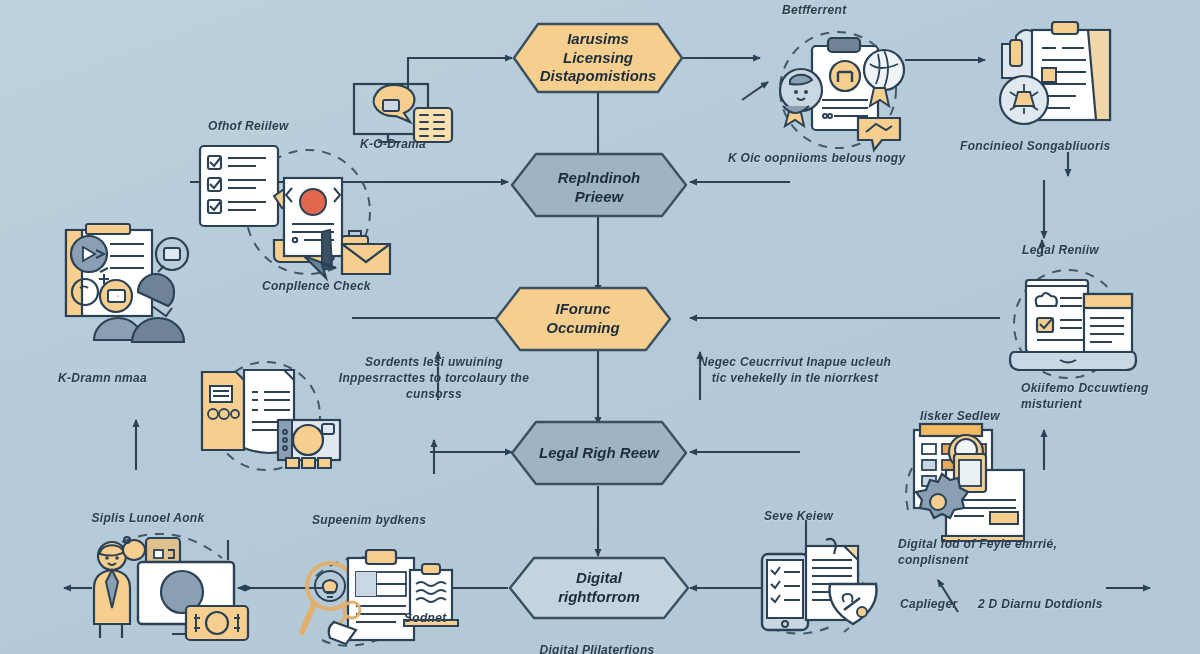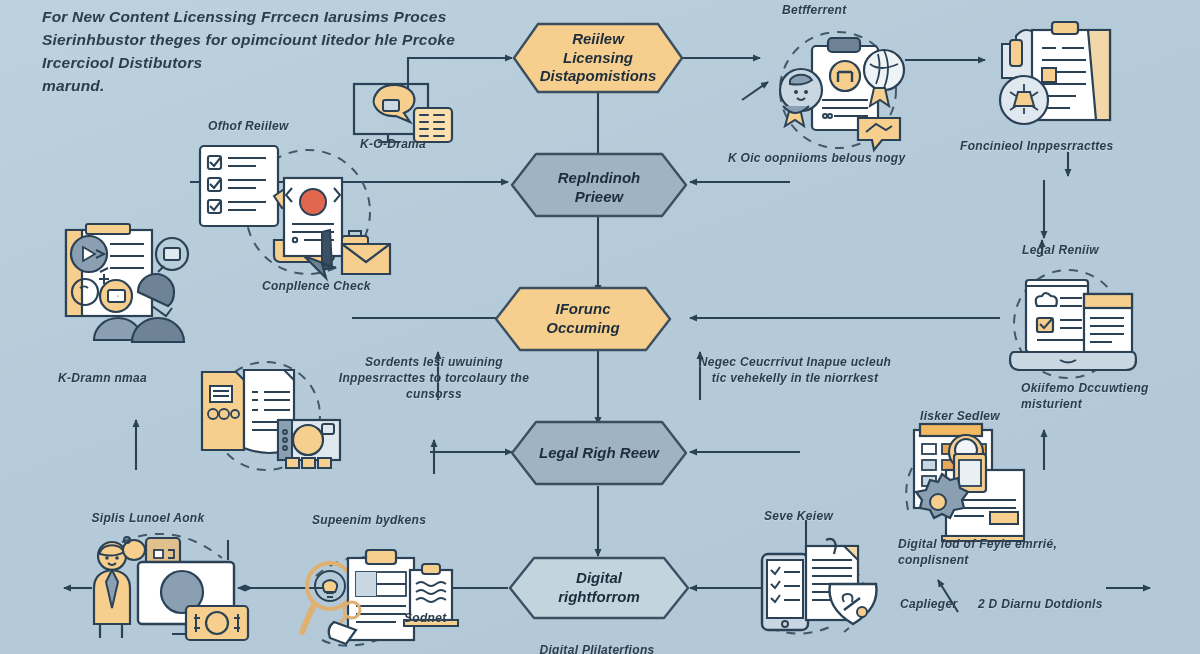--- a/index.html
+++ b/index.html
@@ -93,32 +93,26 @@
       <path d="M228,560 L228,540"></path>
       <path d="M92,588 L64,588" marker-end="url(#ah)"></path>
       <path d="M1106,588 L1150,588" marker-end="url(#ah)"></path>
     </g>
 
     <g fill="none" stroke="#2b4256" stroke-width="2.1" marker-end="url(#ah)" marker-start="url(#ah)">
       <path d="M252,588 L330,588"></path>
     </g>
   </svg>
 
-  <div class="ttl">
-    <div>For New Content Licenssing Frrcecn Iarusims Proces</div>
-    <div>Sierinhbustor theges for opimciount Iitedor hle Prcoke</div>
-    <div>Ircerciool Distibutors</div>
-    <div>marund.</div>
-  </div>
 
   <div class="hexwrap" style="left:512px;top:22px;width:172px;height:72px;">
     <svg width="172" height="72" viewBox="0 0 172 72">
       <path d="M26,2 H146 L170,36 L146,70 H26 L2,36 Z" fill="#f6cf8e" stroke="#3b4f60" stroke-width="2.4" stroke-linejoin="round"></path>
     </svg>
-    <div class="hextext">Reiilew Licensing Distapomistions</div>
+    <div class="hextext">Iarusims Licensing Distapomistions</div>
   </div>
 
   <div class="hexwrap" style="left:510px;top:152px;width:178px;height:72px;">
     <svg width="178" height="66" viewBox="0 0 178 66">
       <path d="M26,2 H152 L176,33 L152,64 H26 L2,33 Z" fill="#9fb3c2" stroke="#3b4f60" stroke-width="2.4" stroke-linejoin="round"></path>
     </svg>
     <div class="hextext">Replndinoh Prieew</div>
   </div>
 
   <div class="hexwrap" style="left:494px;top:286px;width:178px;height:66px;">
@@ -231,21 +225,21 @@
         <path d="M54,34h14 M74,34h22 M54,46h44 M54,58h44 M54,70h44 M54,82h34 M54,94h28"></path>
         <rect x="54" y="54" width="14" height="14" fill="#f6cf8e"></rect>
       </g>
       <circle cx="36" cy="86" r="24" fill="#dfe8ee" stroke="#2b4256" stroke-width="2.2"></circle>
       <path d="M26,92 l4,-14 h12 l4,14 z" fill="#f6cf8e" stroke="#2b4256" stroke-width="2"></path>
       <g stroke="#2b4256" stroke-width="1.8">
         <path d="M36,70v8 M22,78l6,4 M50,78l-6,4 M22,96l6,-4 M50,96l-6,-4 M36,100v-6"></path>
       </g>
     </svg>
   </div>
-  <div class="lbl cap" style="left:960px;top:138px;">Foncinieol Inppesrracttes</div>
+  <div class="lbl cap" style="left:960px;top:138px;">Foncinieol Songabliuoris</div>
 
   <div class="ill" style="left:52px;top:222px;">
     <svg width="170" height="148" viewBox="0 0 170 148">
       <rect x="14" y="8" width="86" height="86" fill="#ffffff" stroke="#2b4256" stroke-width="2.2"></rect>
       <path d="M14,8 h16 v86 h-16 z" fill="#f6cf8e" stroke="#2b4256" stroke-width="2.2"></path>
       <rect x="34" y="2" width="44" height="10" rx="2" fill="#f6cf8e" stroke="#2b4256" stroke-width="2"></rect>
       <circle cx="37" cy="32" r="18" fill="#8aa0b2" stroke="#2b4256" stroke-width="2.2"></circle>
       <path d="M31,25 l12,7 l-12,7 z" fill="#ffffff" stroke="#2b4256" stroke-width="1.8"></path>
       <path d="M44,28 l8,4 l-8,4" fill="none" stroke="#2b4256" stroke-width="2"></path>
       <circle cx="33" cy="70" r="13" fill="none" stroke="#2b4256" stroke-width="2.2"></circle>

